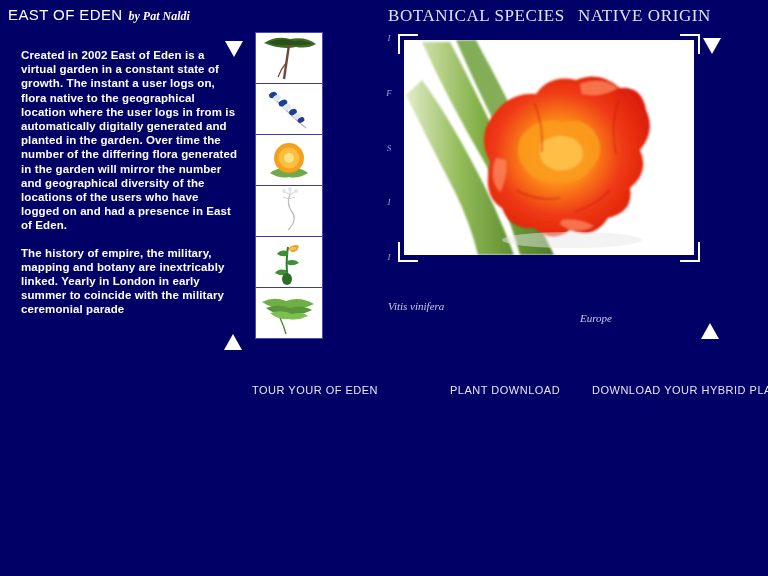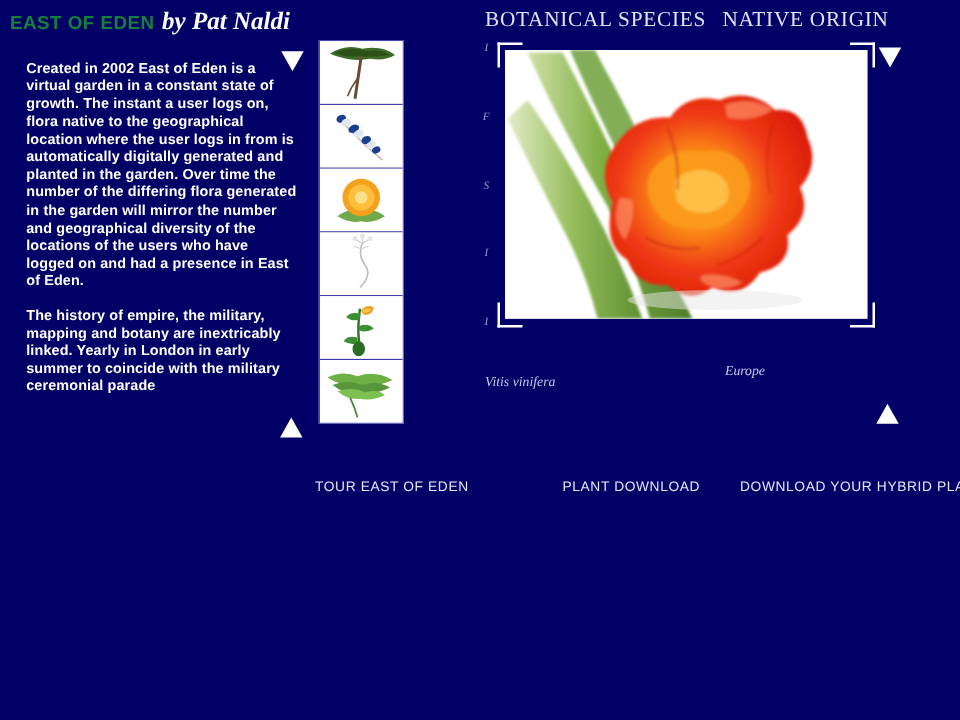--- a/index.html
+++ b/index.html
@@ -12,26 +12,26 @@
   }
   .stage{position:absolute;inset:0;}
 
   
   #title-bar{
     position:absolute;left:8px;top:6px;
     white-space:nowrap;
   }
   #title-main{
     font-family:"Liberation Sans", sans-serif;
-    font-weight:bold;font-size:15px;color:#15803d;
+    font-weight:normal;font-size:15px;color:#ffffff;
     letter-spacing:.4px;
   }
   #title-author{
     font-family:"Liberation Serif", serif;
-    font-weight:bold;font-style:italic;font-size:20px;color:#ffffff;
+    font-weight:bold;font-style:italic;font-size:12px;color:#ffffff;
     margin-left:6px;
   }
 
   
   #intro-text{
     position:absolute;left:5px;top:48px;width:218px;
     font-family:"Liberation Sans", sans-serif;
     font-size:11.5px;line-height:14.2px;
     color:#ffffff;font-weight:bold;
     letter-spacing:.1px;
@@ -116,21 +116,21 @@
   }
 
   
   .caption{
     position:absolute;
     font-family:"Liberation Serif", serif;
     font-style:italic;font-size:11px;
     color:#c9c9ec;white-space:nowrap;text-align:right;
   }
   #caption-species{left:388px;top:300px;}
-  #caption-origin{left:580px;top:291px;}
+  #caption-origin{left:580px;top:312px;}
 
   
   .navlink{
     position:absolute;top:384px;
     font-family:"Liberation Sans", sans-serif;
     font-size:11px;color:#e6e6f8;
     letter-spacing:.5px;white-space:nowrap;
     cursor:pointer;
   }
   #nav-tour{left:252px;}
@@ -312,17 +312,17 @@
       </svg>
     </div>
   </div>
 
   <div class="caption" id="caption-species">Vitis vinifera</div>
   <div class="caption" id="caption-origin">Europe</div>
 
   <div class="arrow down" id="species-scroll-down"></div>
   <div class="arrow up" id="species-scroll-up"></div>
 
-  <a class="navlink" id="nav-tour">TOUR EAST OF EDEN</a>
+  <a class="navlink" id="nav-tour">TOUR YOUR OF EDEN</a>
   <a class="navlink" id="nav-glossary">PLANT DOWNLOAD</a>
   <a class="navlink" id="nav-download">DOWNLOAD YOUR HYBRID PLANT</a>
 
 </div>
 
 </body></html>

